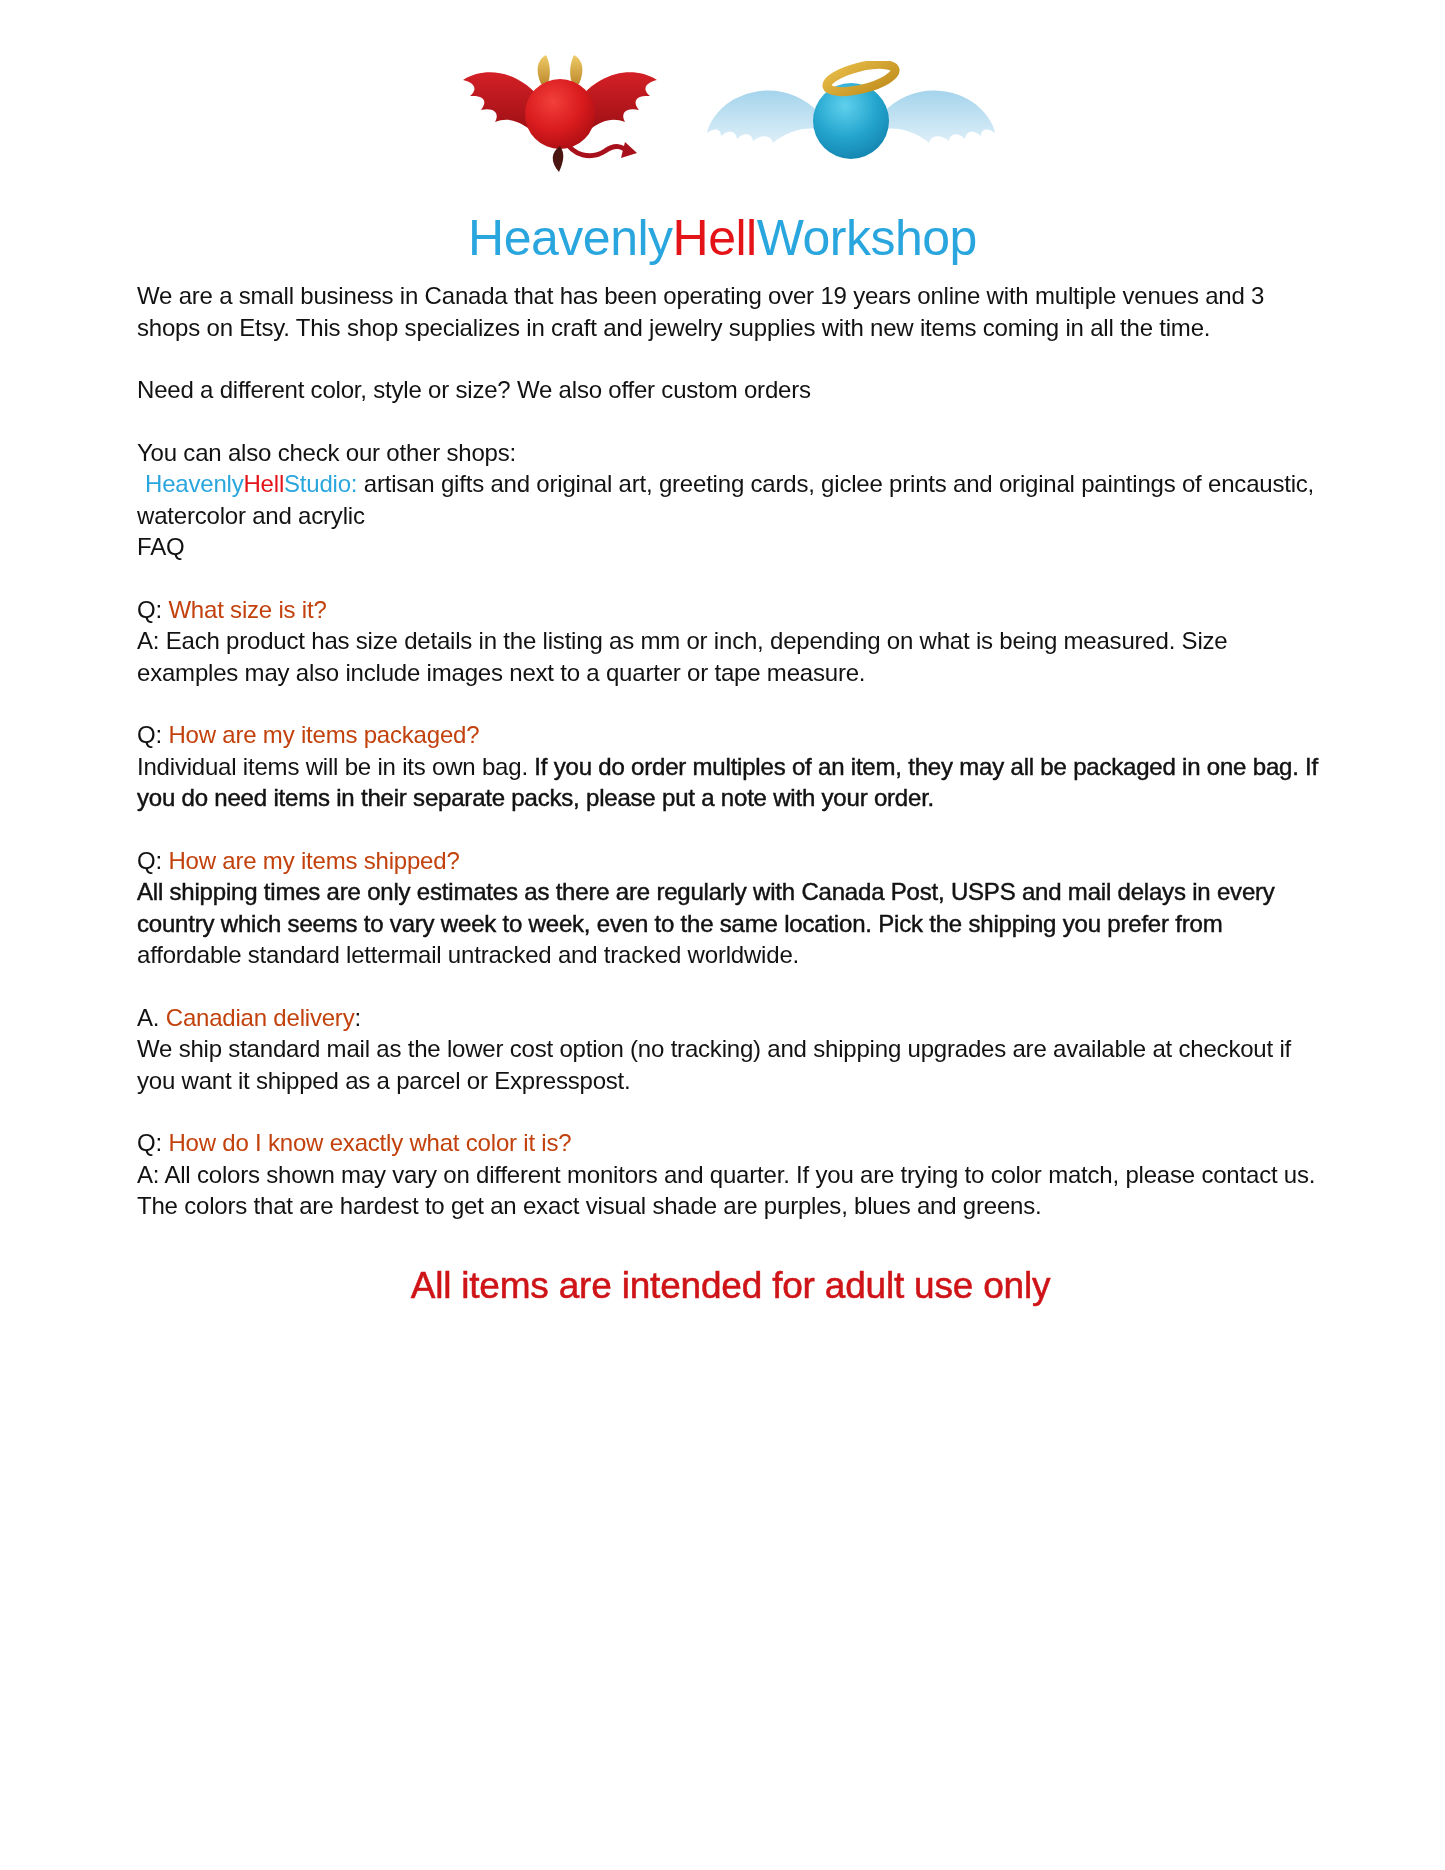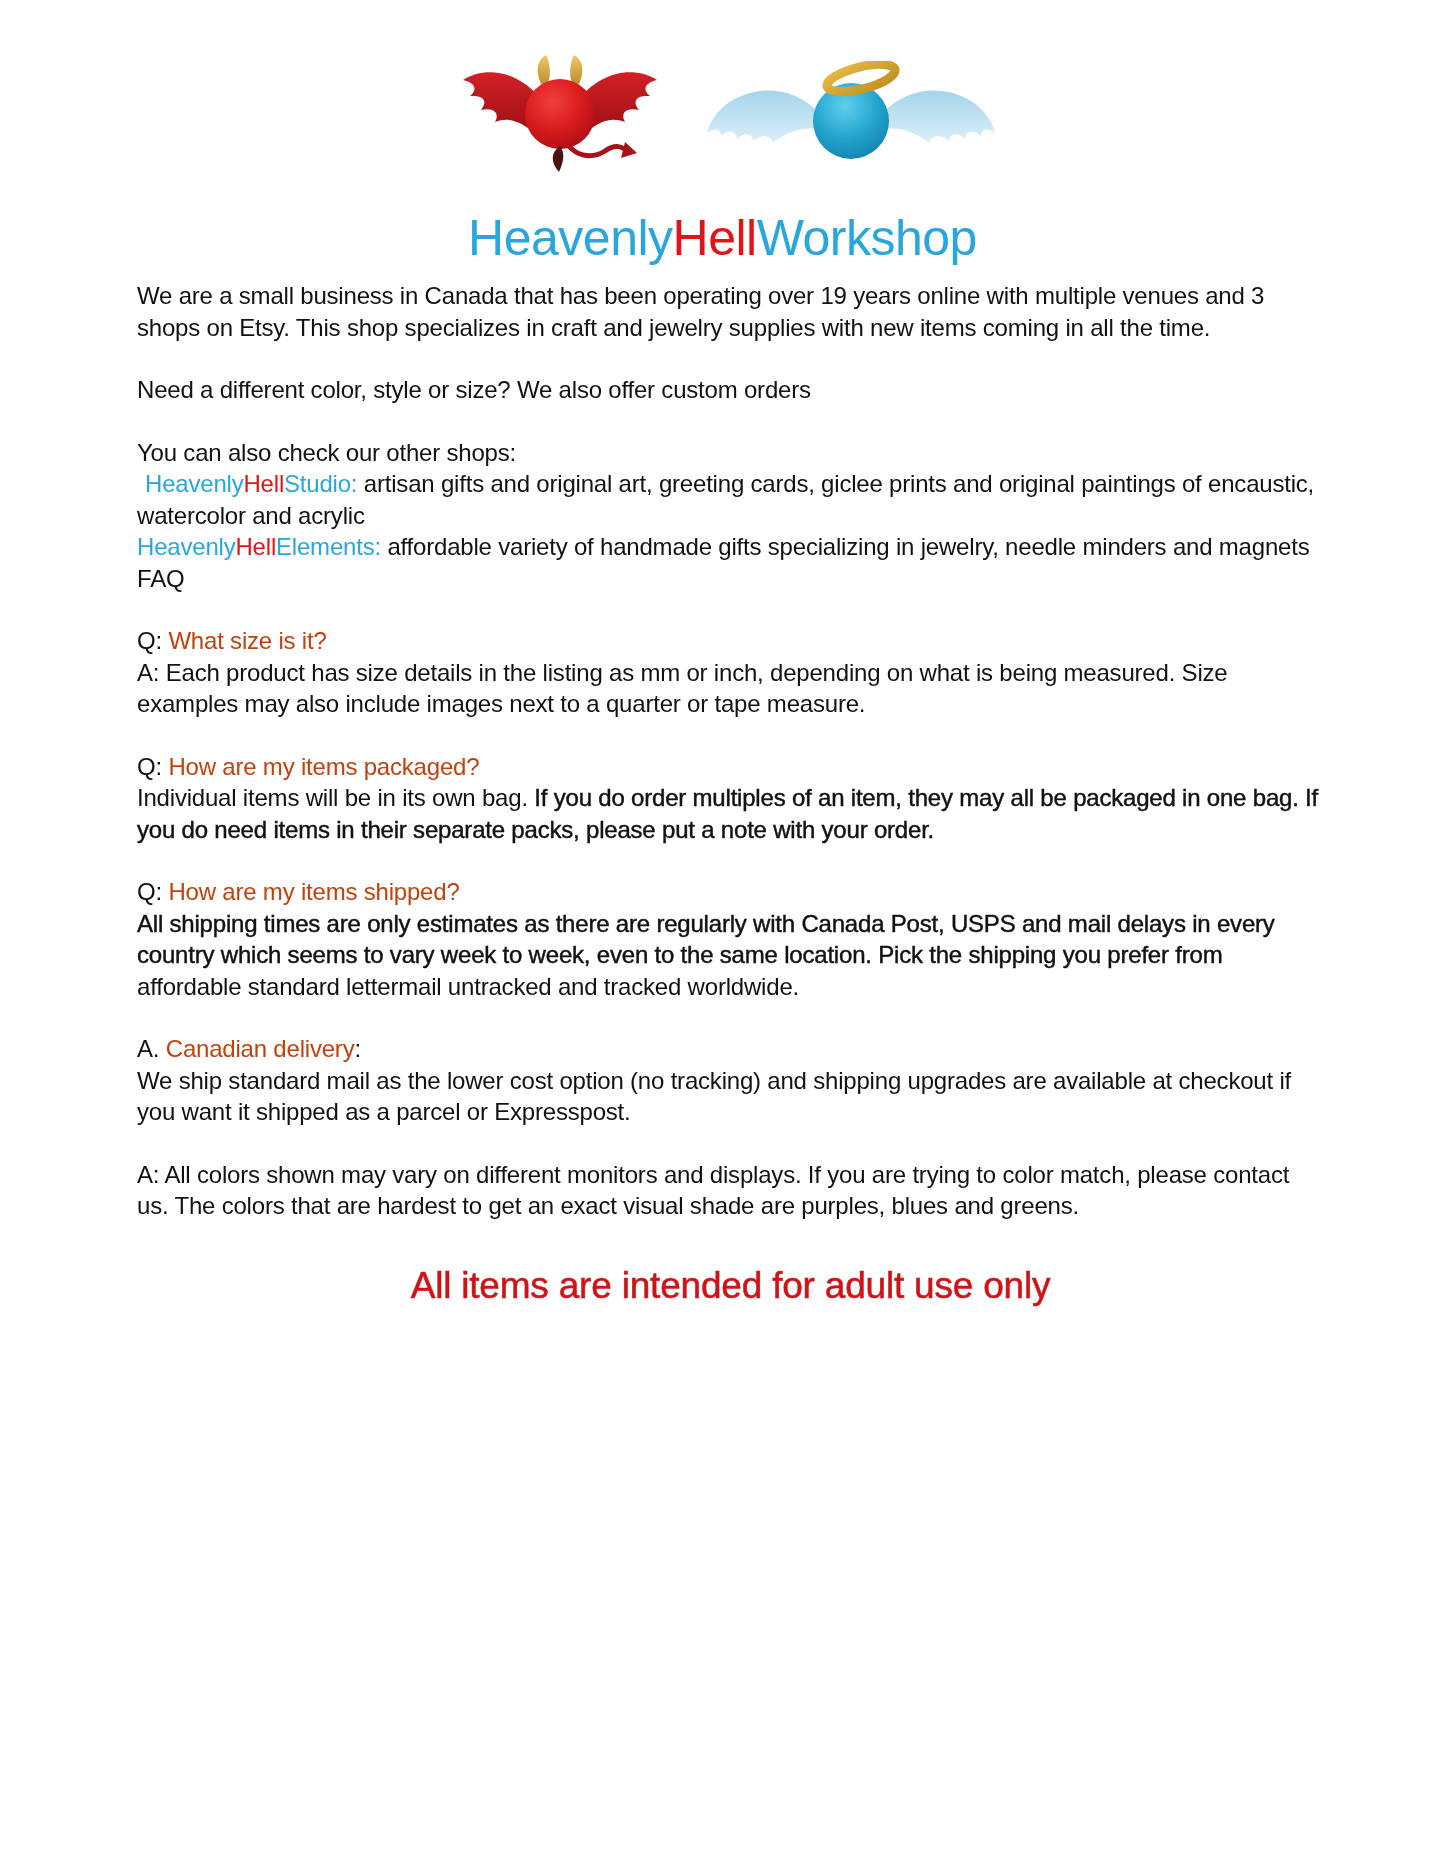--- a/index.html
+++ b/index.html
@@ -125,23 +125,20 @@
 
     <p class="block">We are a small business in Canada that has been operating over 19 years online with multiple venues and 3 shops on Etsy. This shop specializes in craft and jewelry supplies with new items coming in all the time.</p>
 
     <p class="block">Need a different color, style or size? We also offer custom orders</p>
 
     <div class="block">
       <div class="line">You can also check our other shops:</div>
       <div class="line">
         <span class="blue link studio-indent">Heavenly</span><span class="red-accent link">Hell</span><span class="blue link">Studio:</span><span> artisan gifts and original art, greeting cards, giclee prints and original paintings of encaustic, watercolor and acrylic</span>
       </div>
-      <div class="line">
-        <span class="blue link">Heavenly</span><span class="red-accent link">Hell</span><span class="blue link">Elements:</span><span> affordable variety of handmade gifts specializing in jewelry, needle minders and magnets</span>
-      </div>
       <div class="line">FAQ</div>
     </div>
 
     <div class="block">
       <div class="line"><span>Q:</span><span class="q-red"> What size is it?</span></div>
       <div class="answer">A: Each product has size details in the listing as mm or inch, depending on what is being measured. Size examples may also include images next to a quarter or tape measure.</div>
     </div>
 
     <div class="block">
       <div class="line"><span>Q:</span><span class="q-red"> How are my items packaged?</span></div>
@@ -153,19 +150,20 @@
       <div class="answer"><span class="semi">All shipping times are only estimates as there are regularly with Canada Post, USPS and mail delays in every country which seems to vary week to week, even to the same location. Pick the shipping you prefer from</span><span> affordable standard lettermail untracked and tracked worldwide.</span></div>
     </div>
 
     <div class="block">
       <div class="line"><span>A.</span><span class="q-red"> Canadian delivery</span><span>:</span></div>
       <div class="answer">We ship standard mail as the lower cost option (no tracking) and shipping upgrades are available at checkout if you want it shipped as a parcel or Expresspost.</div>
     </div>
 
 
     <div class="block">
-      <div class="answer">A: All colors shown may vary on different monitors and displays. If you are trying to color match, please contact us. The colors that are hardest to get an exact visual shade are purples, blues and greens.</div>
+      <div class="line"><span>Q:</span><span class="q-red"> How do I know exactly what color it is?</span></div>
+      <div class="answer">A: All colors shown may vary on different monitors and quarter. If you are trying to color match, please contact us. The colors that are hardest to get an exact visual shade are purples, blues and greens.</div>
     </div>
 
     <div class="footer-notice">All items are intended for adult use only</div>
 
   </div>
 </div>
 
 </body></html>

